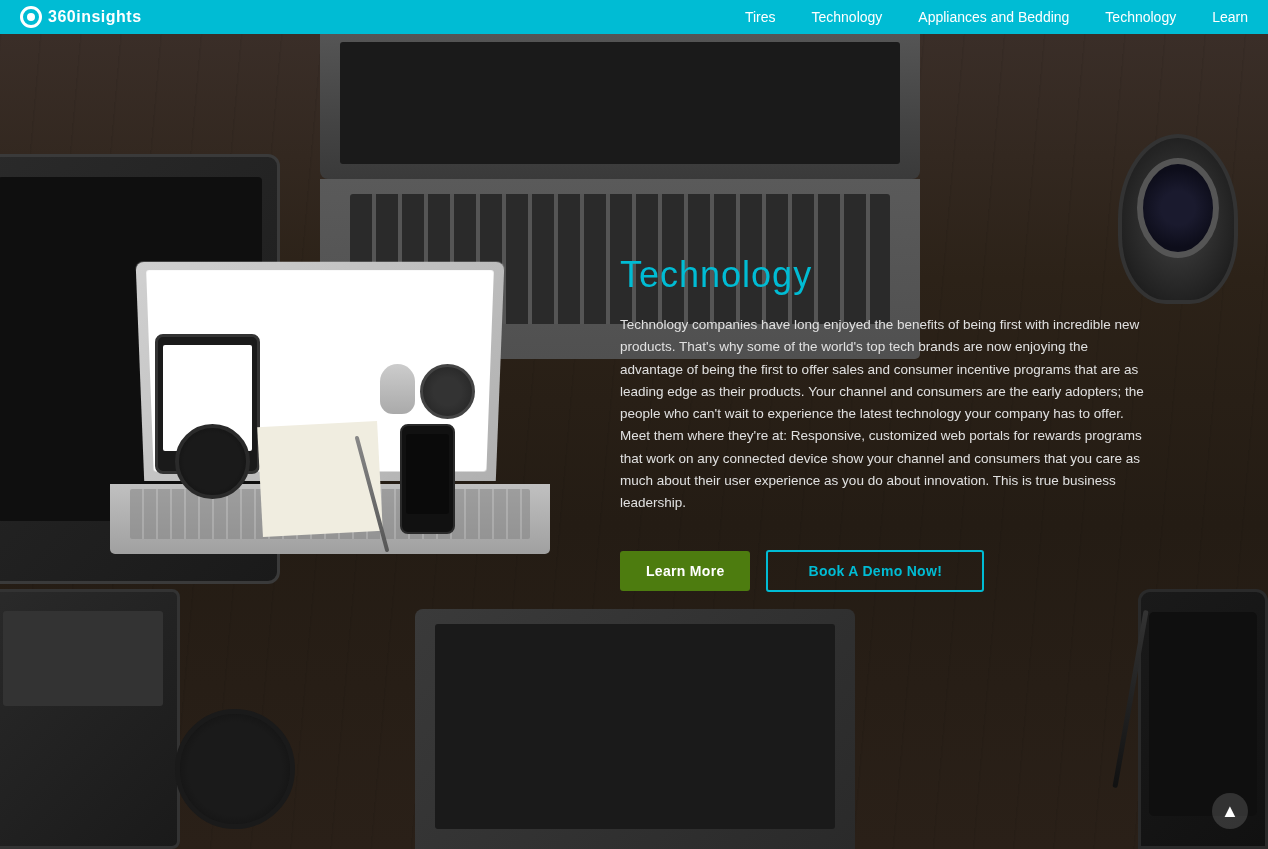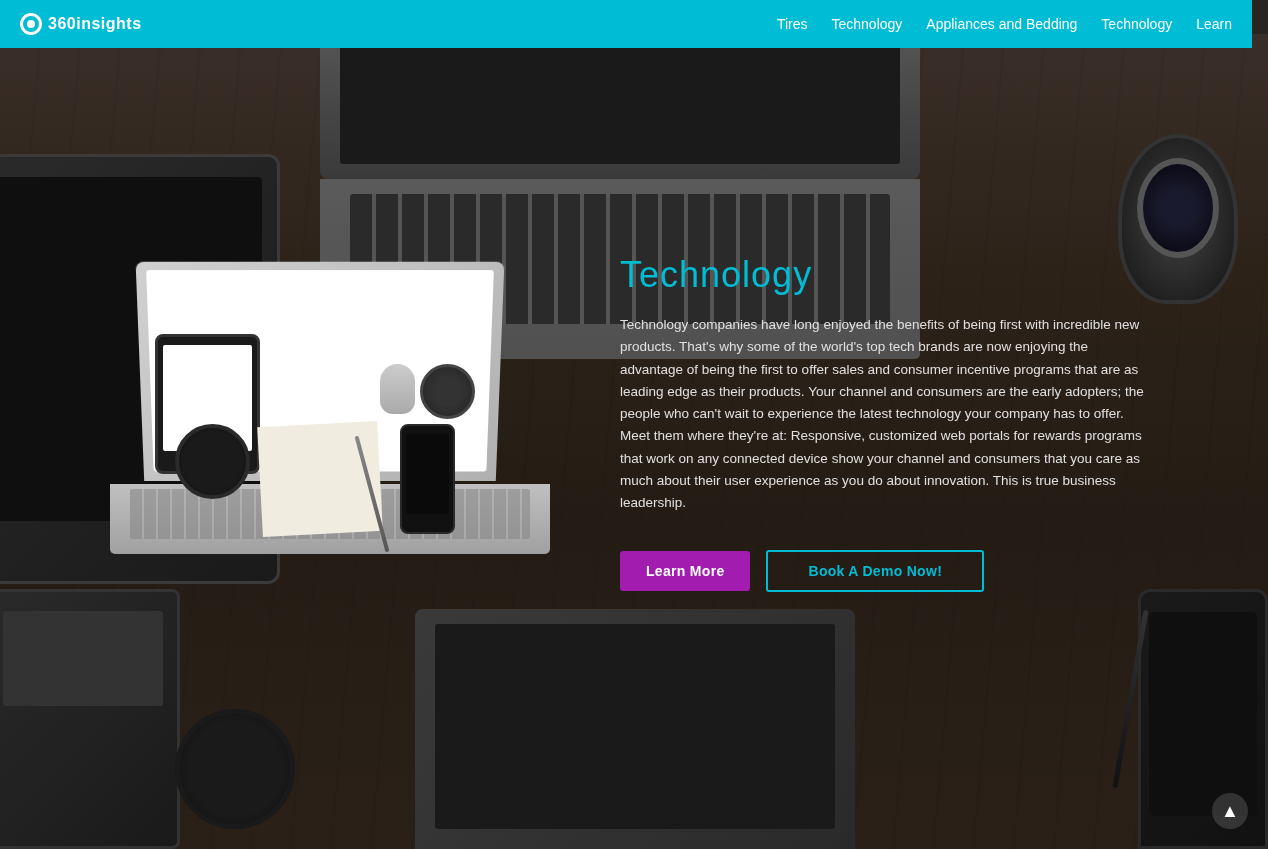--- a/index.html
+++ b/index.html
@@ -1,22 +1,22 @@
 <!DOCTYPE html>
 <html><head>
   <meta charset="utf-8">
   <style>
     * { margin: 0; padding: 0; box-sizing: border-box; }
     body { width: 1268px; height: 849px; overflow: hidden; font-family: Arial, sans-serif; background: #2a2420; }
 
     
     #navbar {
       position: fixed;
-      top: 0; left: 0; right: 16px;
-      height: 48px;
+      top: 0; left: 0; right: 0;
+      height: 34px;
       background: #00bcd4;
       display: flex;
       align-items: center;
       padding: 0 20px;
       z-index: 100;
     }
     #navbar .logo-area {
       display: flex;
       align-items: center;
       margin-right: auto;
@@ -37,21 +37,21 @@
     }
     #navbar .logo-text {
       color: white;
       font-size: 16px;
       font-weight: bold;
       letter-spacing: 0.5px;
     }
     #navbar nav {
       display: flex;
       align-items: center;
-      gap: 24px;
+      gap: 36px;
     }
     #navbar nav a {
       color: white;
       text-decoration: none;
       font-size: 14px;
       font-weight: 500;
       cursor: pointer;
     }
 
     
@@ -355,21 +355,21 @@
       font-size: 13.5px;
       line-height: 1.65;
       margin-bottom: 36px;
     }
     .btn-row {
       display: flex;
       gap: 16px;
       align-items: center;
     }
     .btn-learn {
-      background: #a21caf;
+      background: #4d7c0f;
       color: white;
       border: none;
       padding: 12px 26px;
       font-size: 14px;
       font-weight: 600;
       border-radius: 3px;
       cursor: pointer;
       letter-spacing: 0.3px;
     }
     .btn-demo {

